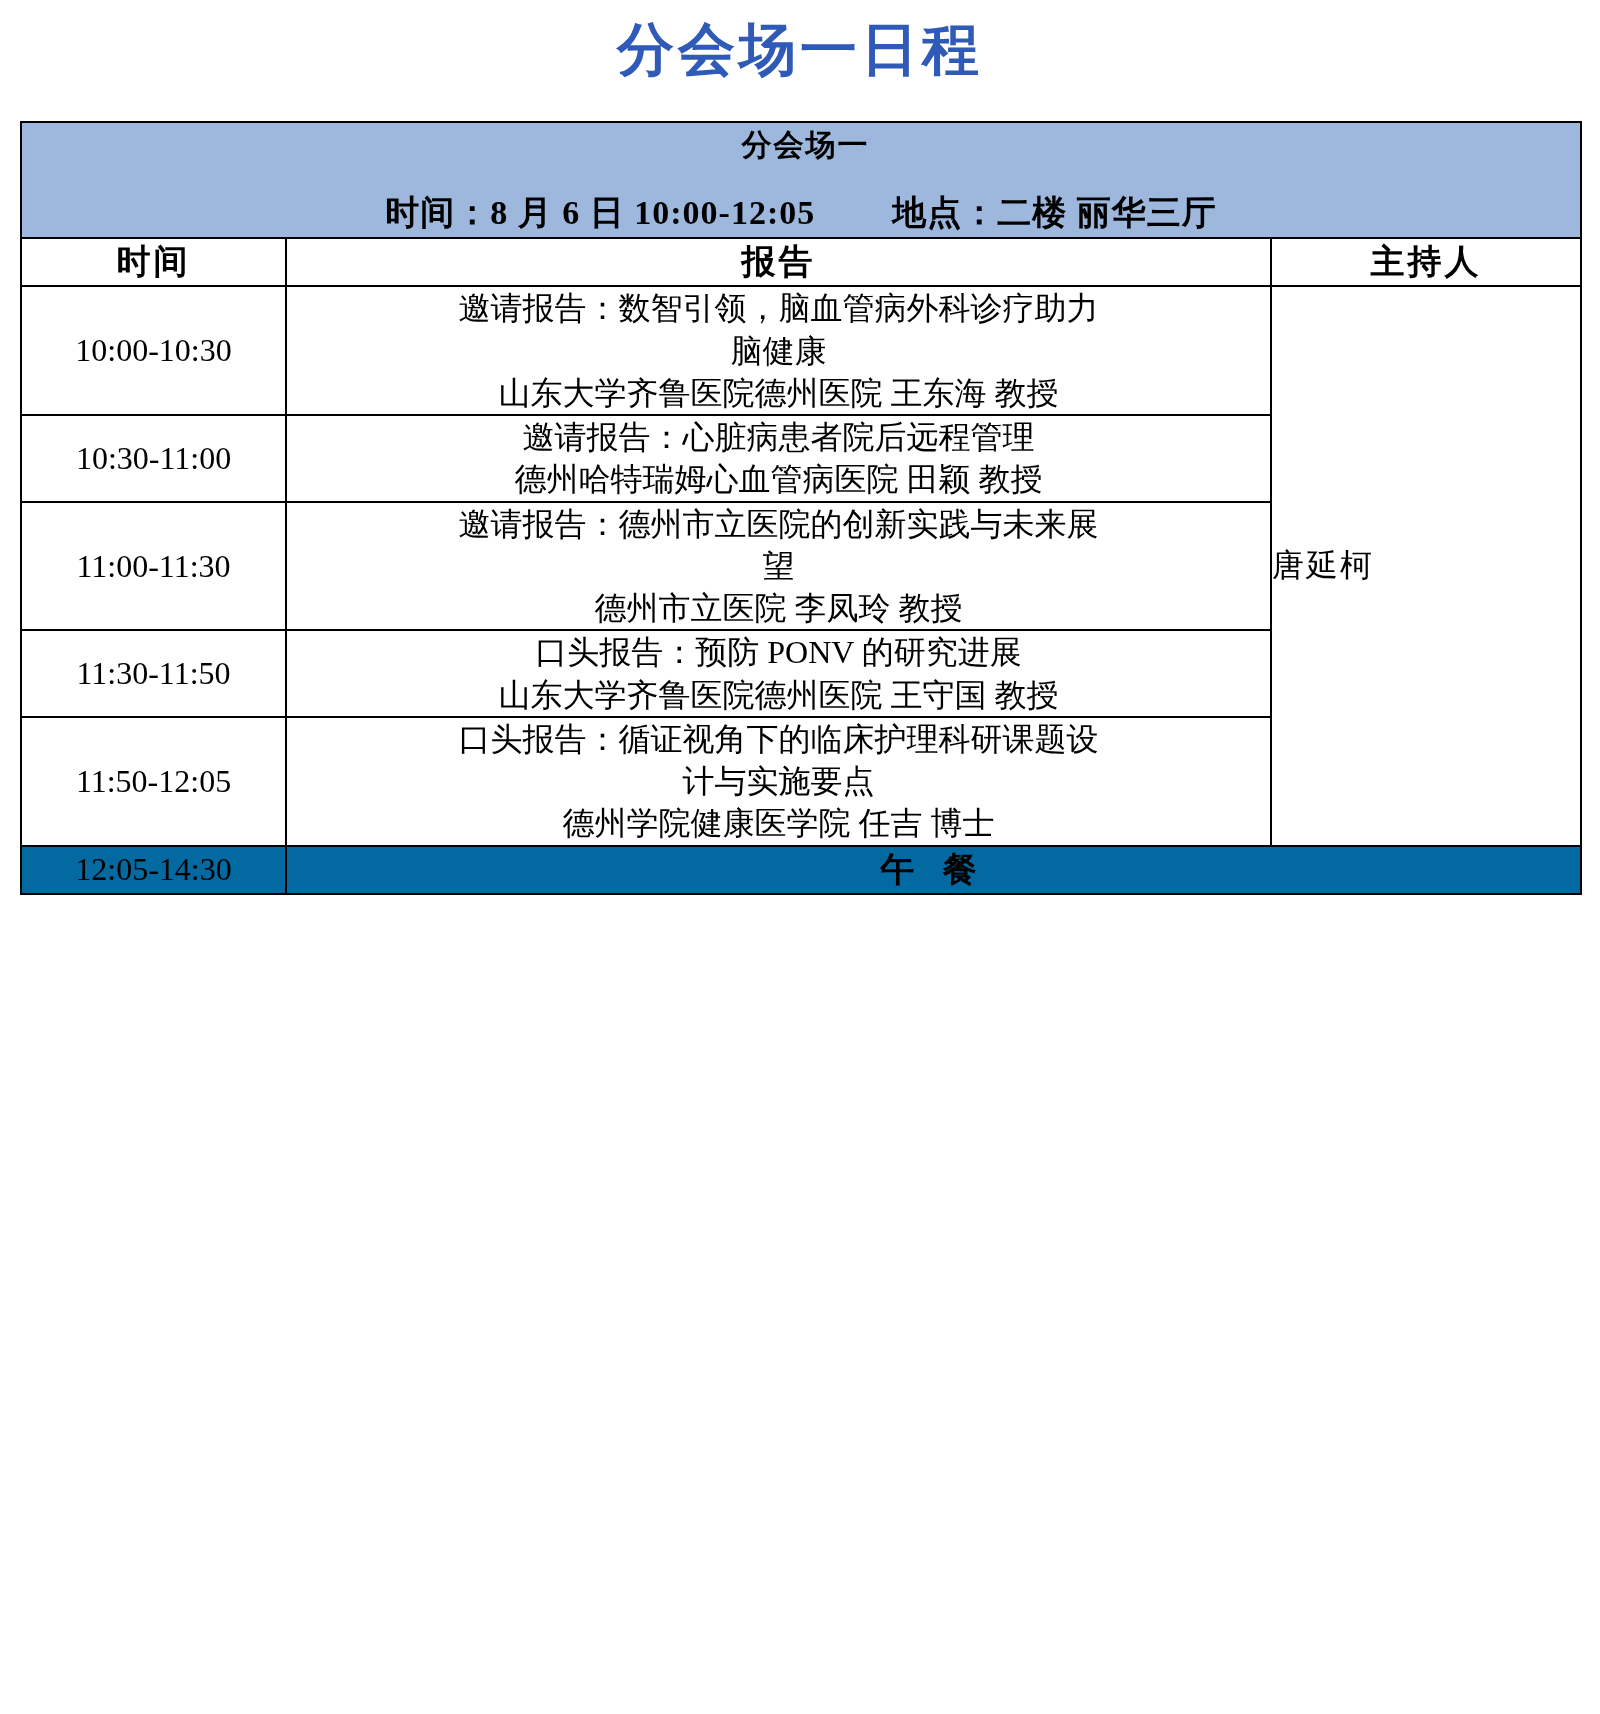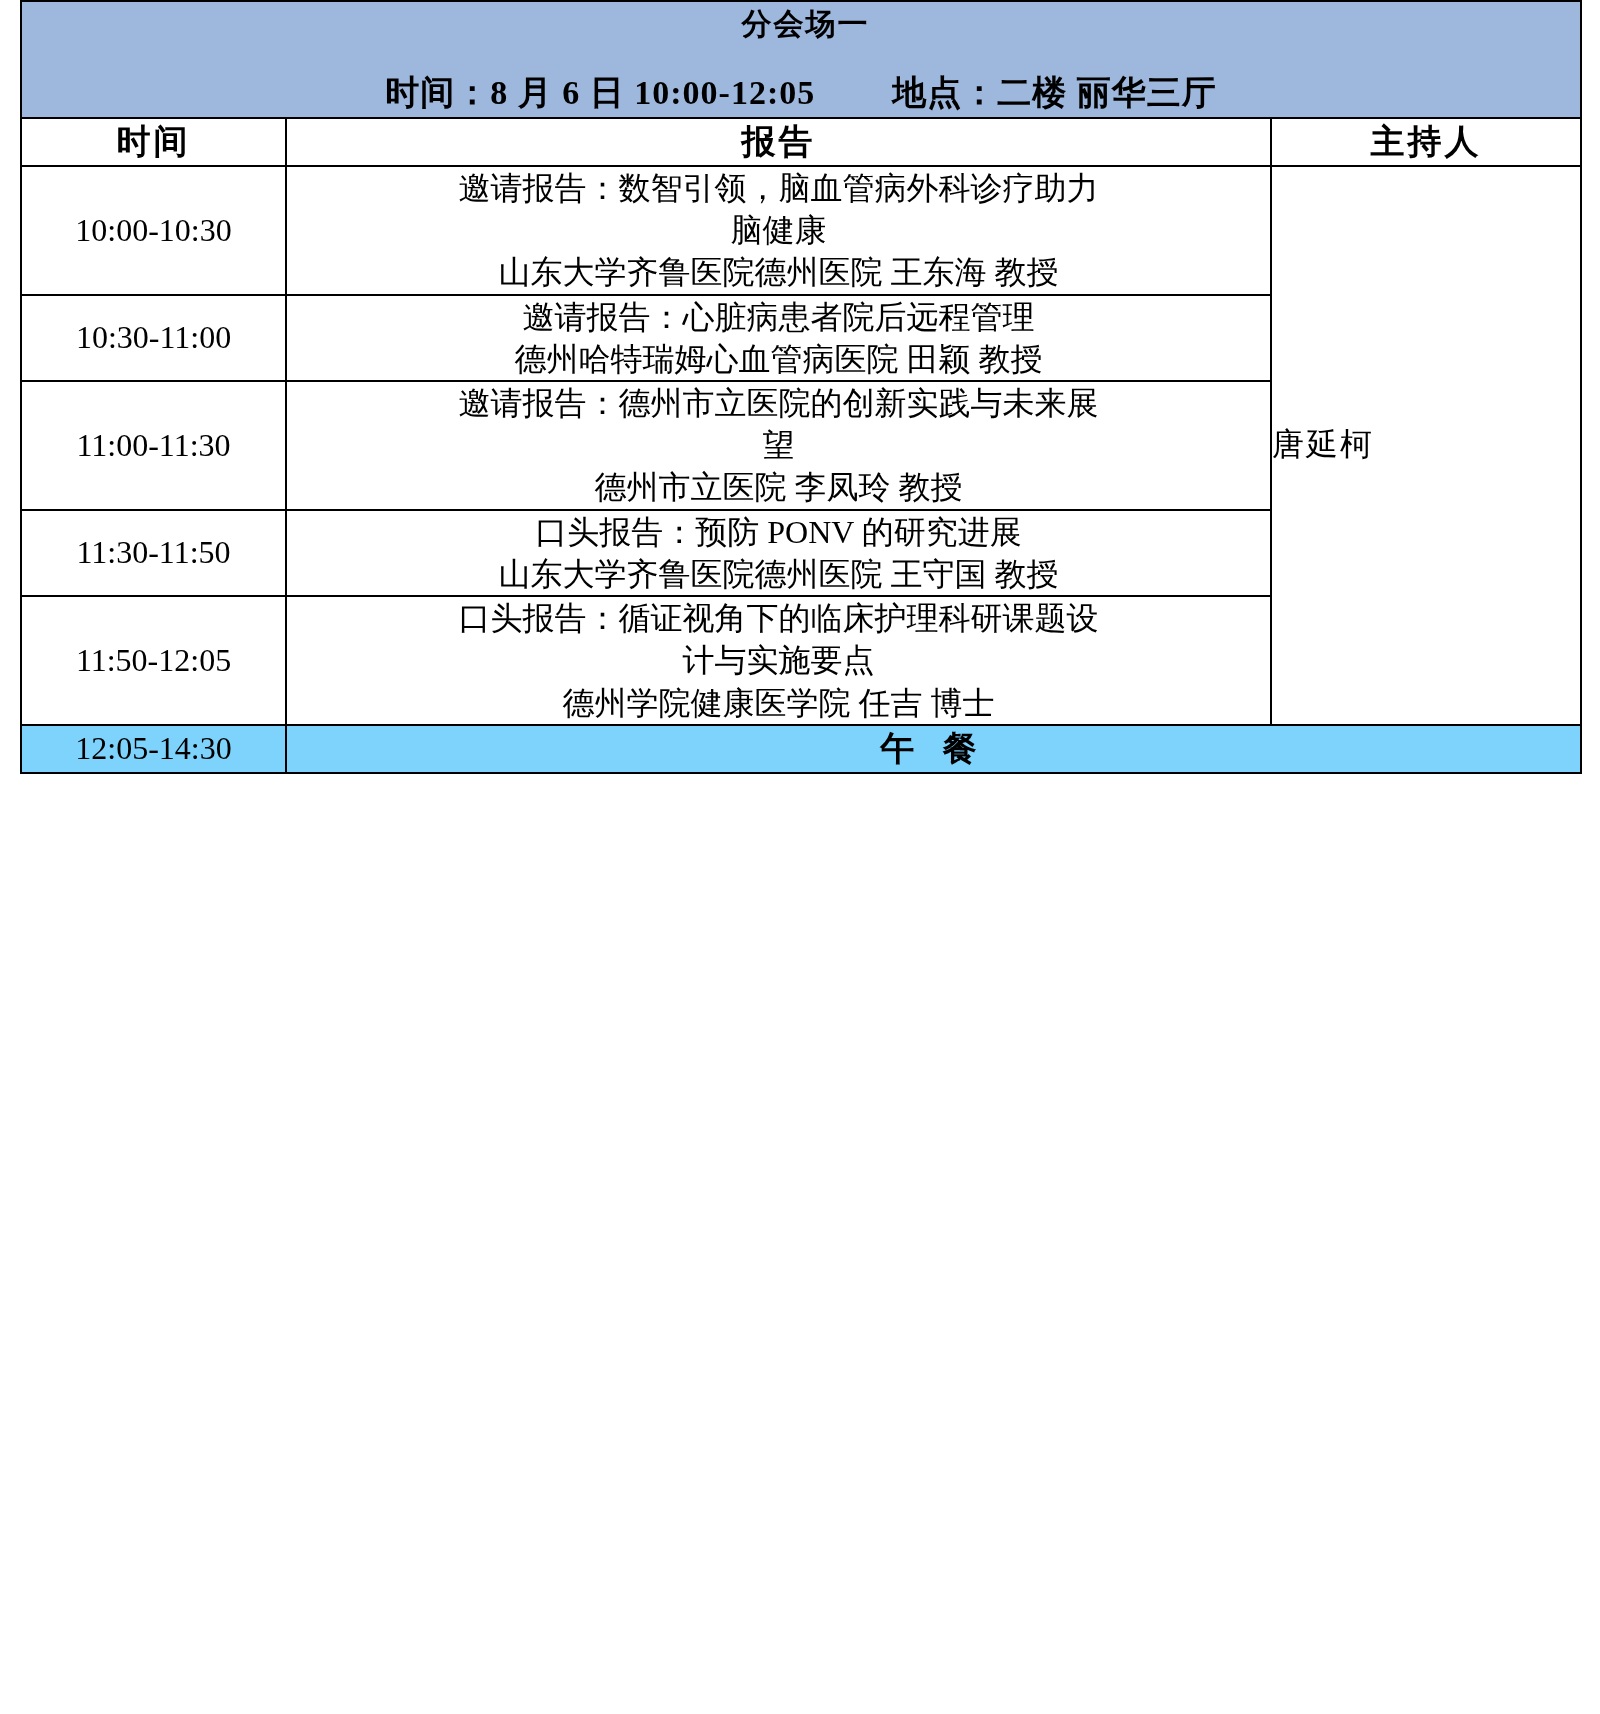--- a/index.html
+++ b/index.html
@@ -78,21 +78,21 @@
     padding: 18px 18px 18px 22px;
     line-height: 1.32;
     text-align: center;
   }
   .cell-host {
     text-align: left;
     font-size: 32px;
     letter-spacing: 2px;
   }
   .lunch-row td {
-    background: #7dd3fc;
+    background: #0369a1;
   }
   .lunch-label {
     text-align: center;
     font-size: 32px;
     padding: 14px 4px;
   }
   .lunch-text {
     text-align: center;
     font-size: 34px;
     font-weight: bold;
@@ -101,20 +101,21 @@
   }
   .c1 { width: 265px; }
   .c2 { width: 985px; }
   .c3 { width: 310px; }
 </style>
 </head>
 <body>
 
 <div class="page">
 
+  <div class="doc-title">分会场一日程</div>
 
   <table class="schedule">
     <colgroup>
       <col class="c1">
         <col class="c2">
         <col class="c3">
     </colgroup>
     <tbody>
       <tr>
         <td class="hdr-band" colspan="3">

